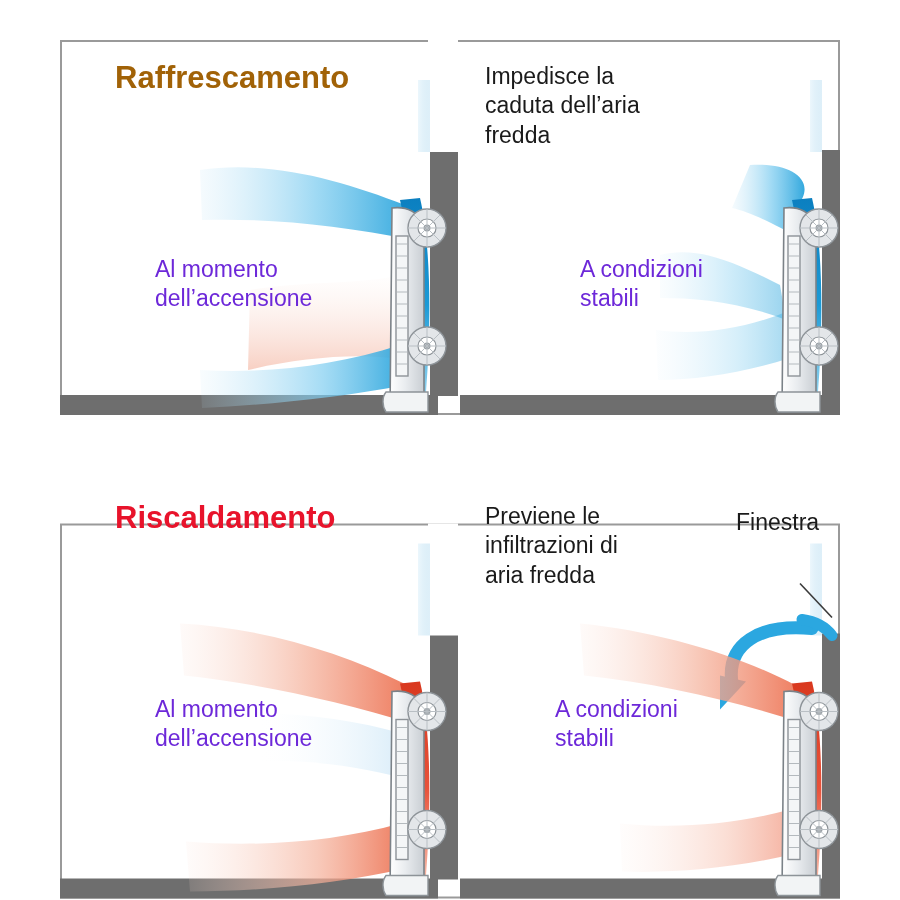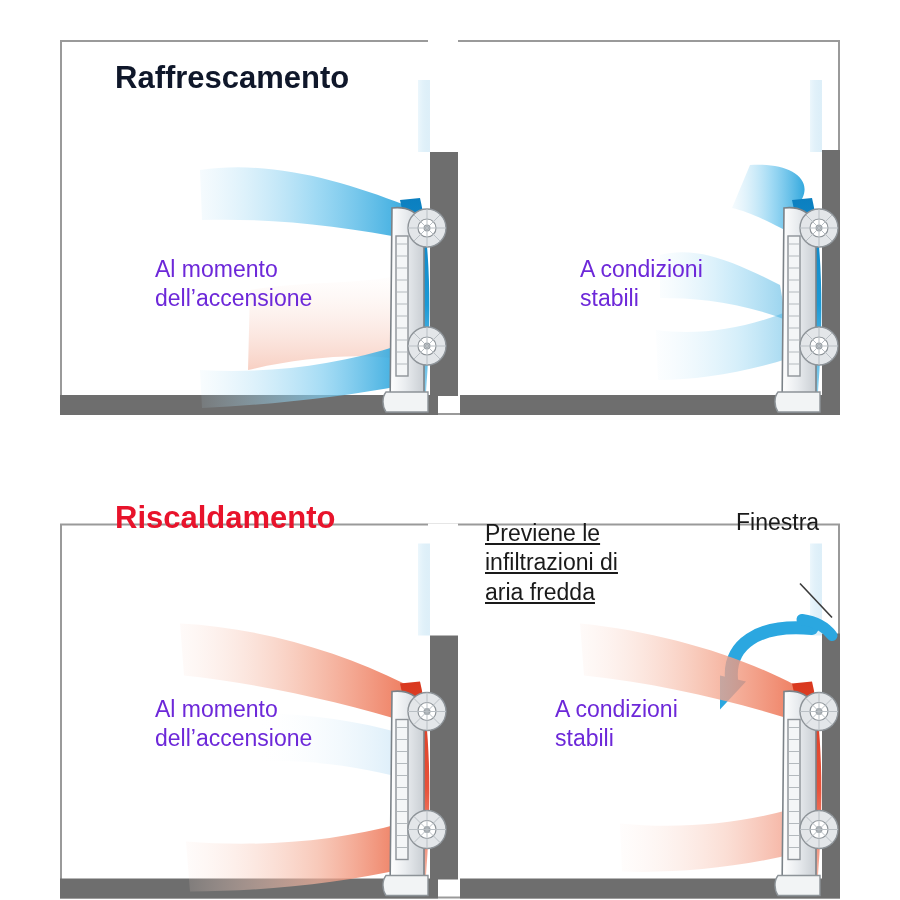--- a/index.html
+++ b/index.html
@@ -43,21 +43,21 @@
     width: 100%;
     height: 100%;
   }
   .title {
     position: absolute;
     font-size: 31px;
     font-weight: bold;
     letter-spacing: 0px;
     white-space: nowrap;
   }
-  .title.cooling { color: #0f172a; left: 55px; top: 20px; }
+  .title.cooling { color: #a16207; left: 55px; top: 20px; }
   .title.heating { color: #e8132b; left: 55px; top: 20px; }
 
   .caption {
     position: absolute;
     font-size: 23px;
     color: #6d28d9;
     line-height: 1.28;
     white-space: pre-line;
   }
   .label-note {
@@ -223,20 +223,23 @@
               <line x1="746" y1="293" x2="772" y2="319"></line>
               <line x1="746" y1="319" x2="772" y2="293"></line>
             </g>
           </g>
           <path d="M718 352 L 760 352 L 760 372 L 718 372 C 714 366, 714 357, 718 352 Z" fill="#f2f4f5" stroke="#8d9398" stroke-width="1.4"></path>
         </g>
       </g>
     </svg>
 
     <div class="title cooling">Raffrescamento</div>
+    <div class="label-note" style="left:425px; top:22px;">Impedisce la
+caduta dell’aria
+fredda</div>
     <div class="caption" style="left:95px; top:215px;">Al momento
 dell’accensione</div>
     <div class="caption" style="left:520px; top:215px;">A condizioni
 stabili</div>
   </div>
 
   <div class="panel" id="panel-heating">
     <svg class="panel-inner" viewBox="0 0 780 375" width="780" height="375">
       <defs>
         <linearGradient id="heatJetTop" x1="0" y1="0" x2="1" y2="0">
@@ -381,21 +384,21 @@
               <line x1="746" y1="293" x2="772" y2="319"></line>
               <line x1="746" y1="319" x2="772" y2="293"></line>
             </g>
           </g>
           <path d="M718 352 L 760 352 L 760 372 L 718 372 C 714 366, 714 357, 718 352 Z" fill="#f2f4f5" stroke="#8d9398" stroke-width="1.4"></path>
         </g>
       </g>
     </svg>
 
     <div class="title heating">Riscaldamento</div>
-    <div class="label-note" style="left:425px; top:39px;text-decoration:underline;">Previene le
+    <div class="label-note" style="left:425px; top:22px;">Previene le
 infiltrazioni di
 aria fredda</div>
     <div class="label-note" style="left:676px; top:28px;">Finestra</div>
     <div class="caption" style="left:95px; top:215px;">Al momento
 dell’accensione</div>
     <div class="caption" style="left:495px; top:215px;">A condizioni
 stabili</div>
   </div>
 
 </div>

